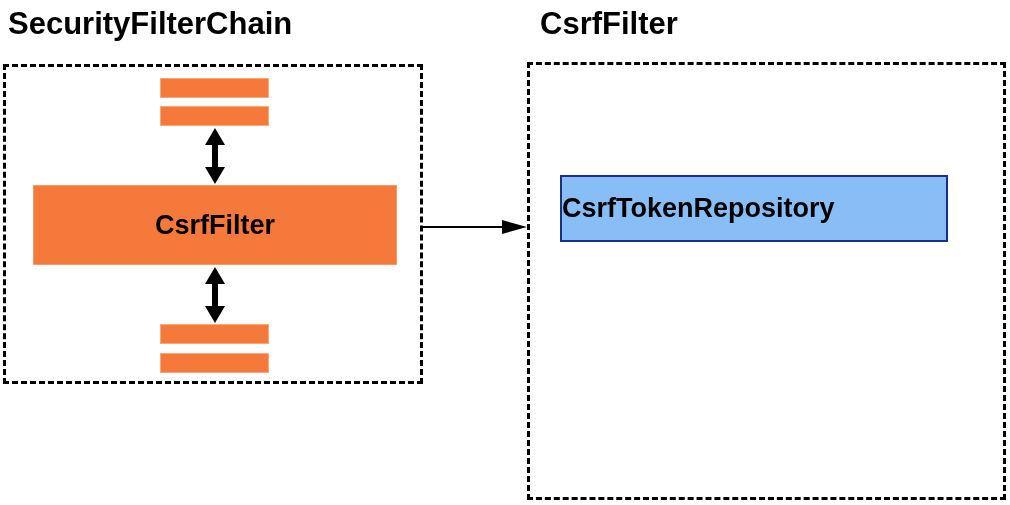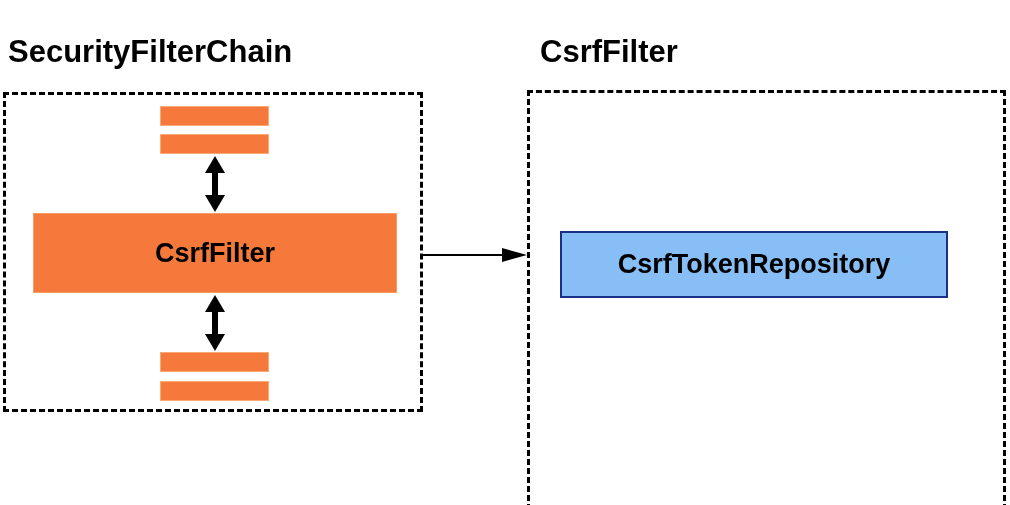--- a/index.html
+++ b/index.html
@@ -4,21 +4,21 @@
 <style>
   html,body{margin:0;padding:0;background:#fff;}
   .stage{
     position:relative;
     width:1010px;height:505px;
     background:#fff;
     font-family:"Liberation Sans", sans-serif;
     color:#000;
     overflow:hidden;
   }
-  .abs{position:absolute;box-sizing:border-box;margin-top:28px;}
+  .abs{position:absolute;box-sizing:border-box;}
   .title{
     font-size:31px;
     font-weight:bold;
     letter-spacing:0;
     white-space:nowrap;
   }
   .dashed{
     border:3px dashed #000;
   }
   .bar{
@@ -44,21 +44,21 @@
     border:1px solid #F79B66;
     display:flex;align-items:center;justify-content:center;
   }
   .box-label{
     font-size:27px;font-weight:bold;white-space:nowrap;
   }
   .comp{
     left:560px;width:388px;height:67px;
     background:#87BEF5;
     border:2px solid #1A2F86;
-    display:flex;align-items:center;justify-content:center;
+    display:flex;align-items:center;justify-content:flex-start;
   }
   .comp.c1{top:95px;}
   .comp.c2{top:194px;}
   svg{display:block;}
 </style>
 </head>
 <body>
 
 <div class="stage">
 

